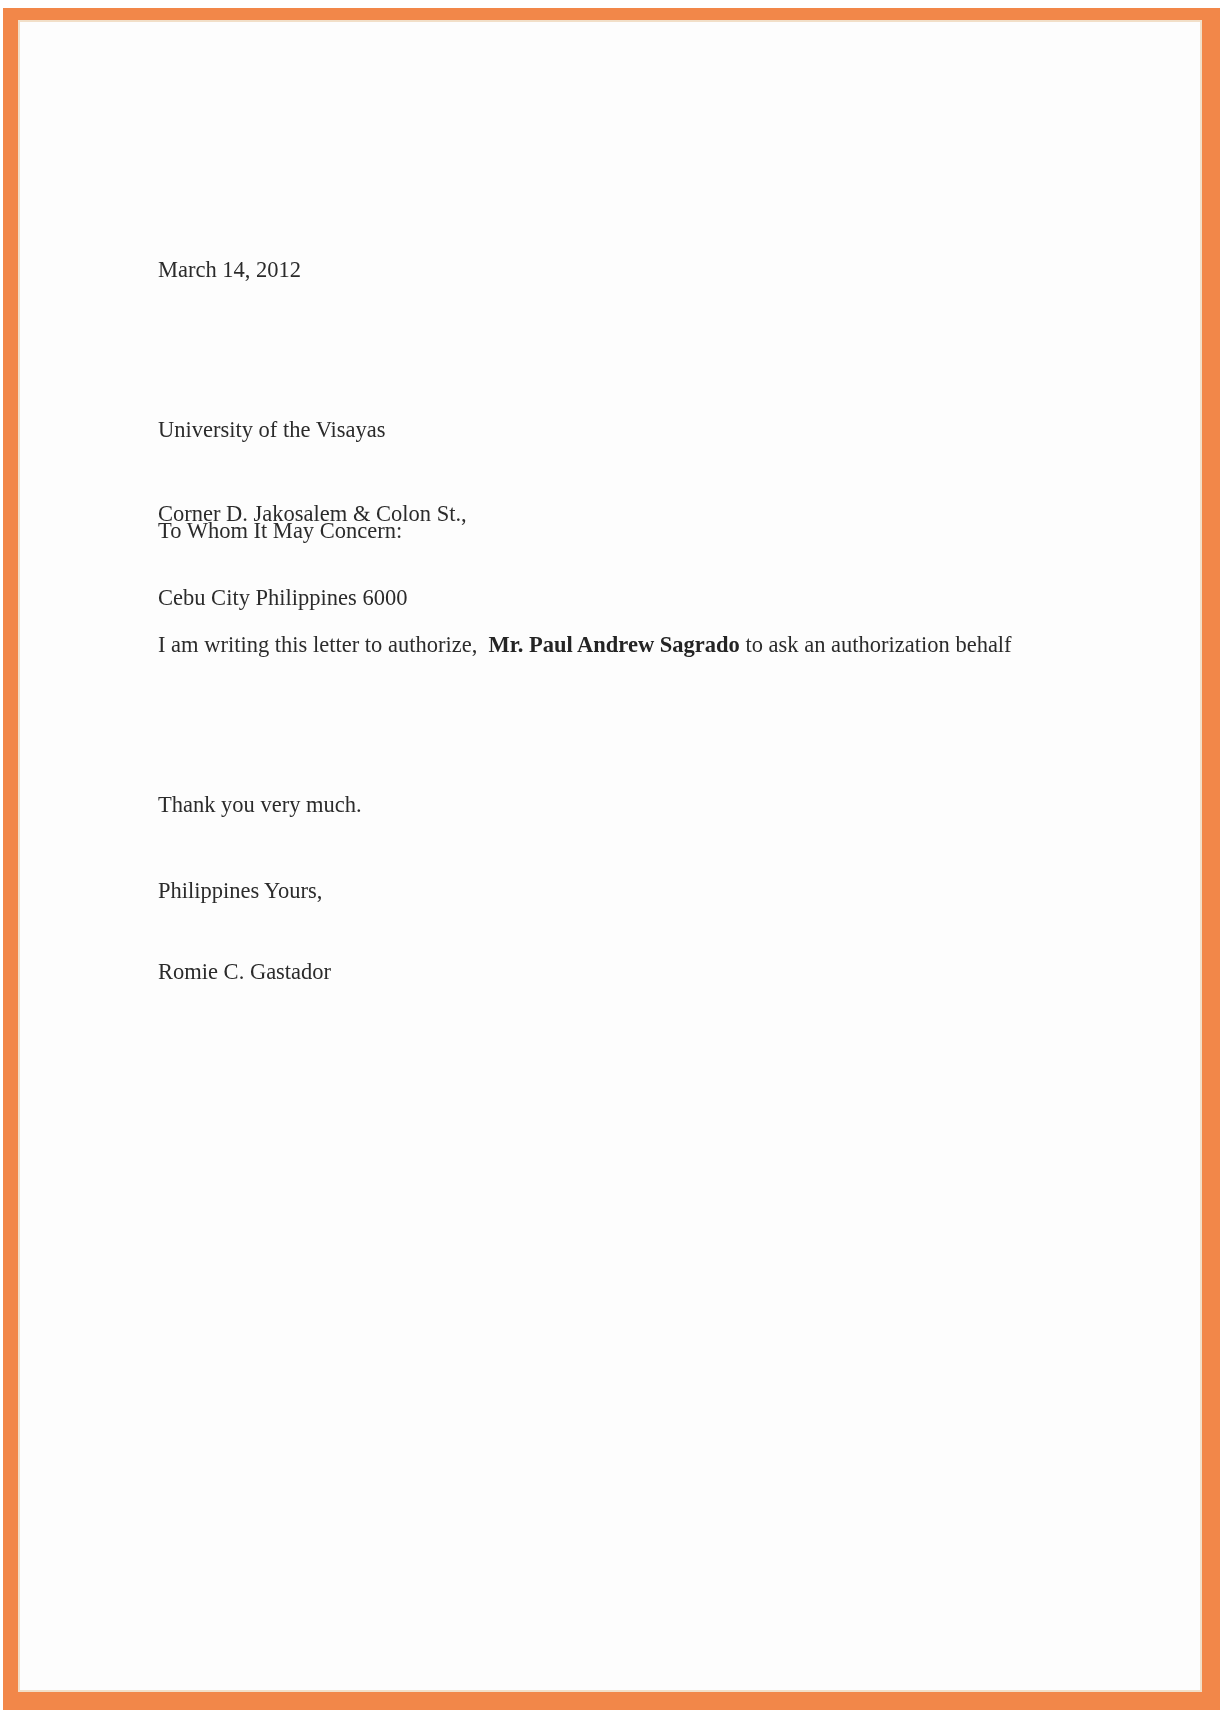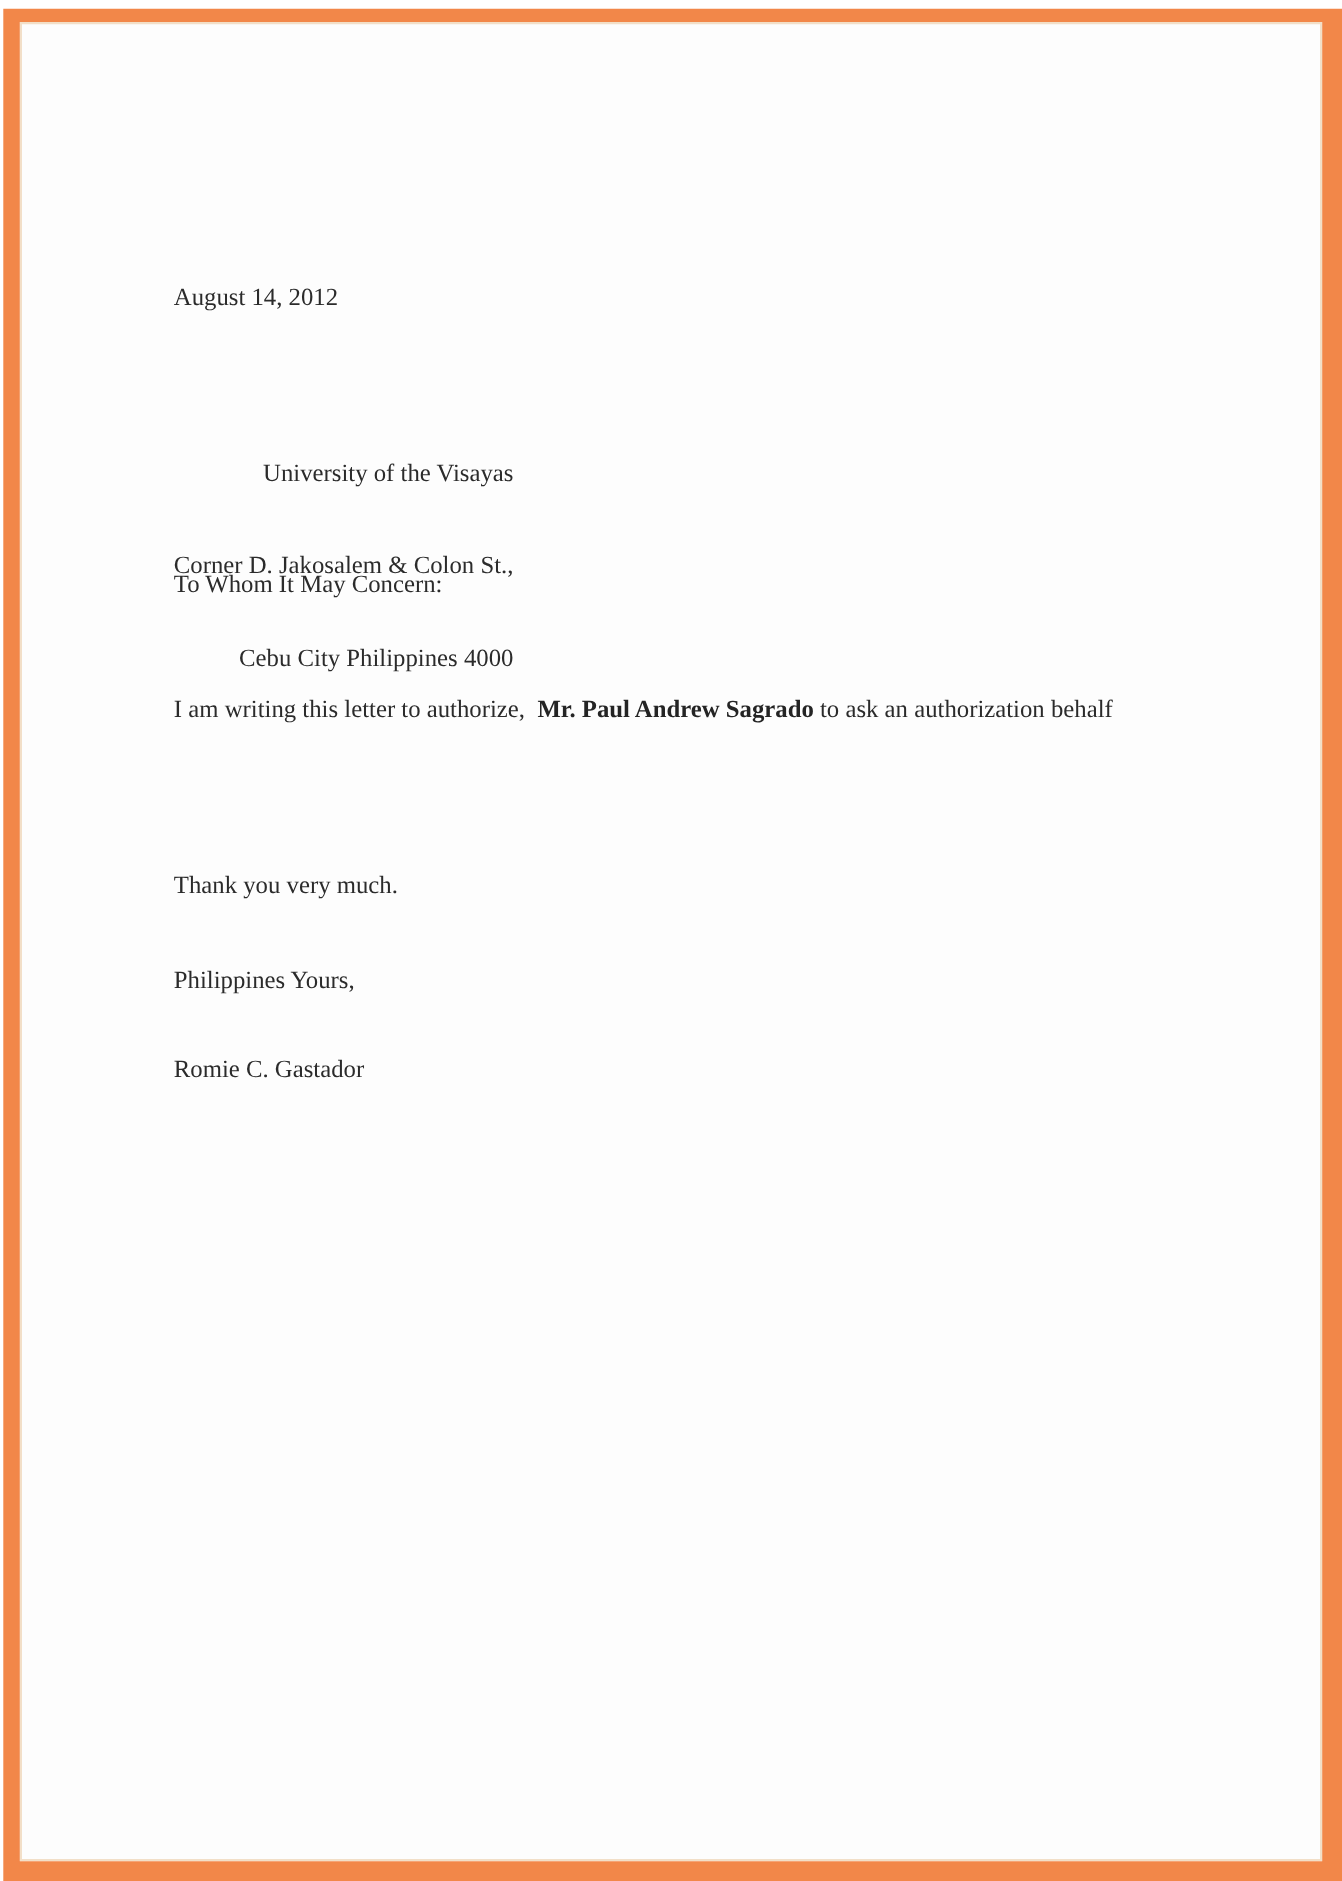--- a/index.html
+++ b/index.html
@@ -36,45 +36,45 @@
     bottom: 0;
   }
   .block {
     position: absolute;
     left: 158px;
     font-size: 22.5px;
     line-height: 29px;
     white-space: pre-wrap;
   }
   .date-block      { top: 255px; }
-  .address-block   { top: 360px; line-height: 28px; text-align: right; }
+  .address-block   { top: 360px; line-height: 28px; }
   .salutation-block{ top: 516px; }
   .body-block      { top: 572px; width: 940px; }
   .thanks-block    { top: 766px; margin-top: 24px; }
   .closing-block   { top: 876px; }
   .signature-block { top: 957px; }
   .bold-name {
     font-weight: bold;
     color: #242424;
     text-align: center;
   }
 </style>
 </head>
 <body>
 
 <div class="page-frame"></div>
 
 <div class="letter-content">
 
-  <div class="block date-block">August 14, 2012</div>
+  <div class="block date-block">March 14, 2012</div>
 
   <div class="block address-block">
     <div>University of the Visayas</div>
     <div>Corner D. Jakosalem &amp; Colon St.,</div>
-    <div>Cebu City Philippines 4000</div>
+    <div>Cebu City Philippines 6000</div>
   </div>
 
   <div class="block salutation-block">To Whom It May Concern:</div>
 
   <div class="block body-block">
     <div><span>I am writing this letter to authorize,  </span><span class="bold-name">Mr. Paul Andrew Sagrado</span><span> to ask an authorization behalf</span></div>
   </div>
 
   <div class="block thanks-block">Thank you very much.</div>
 

